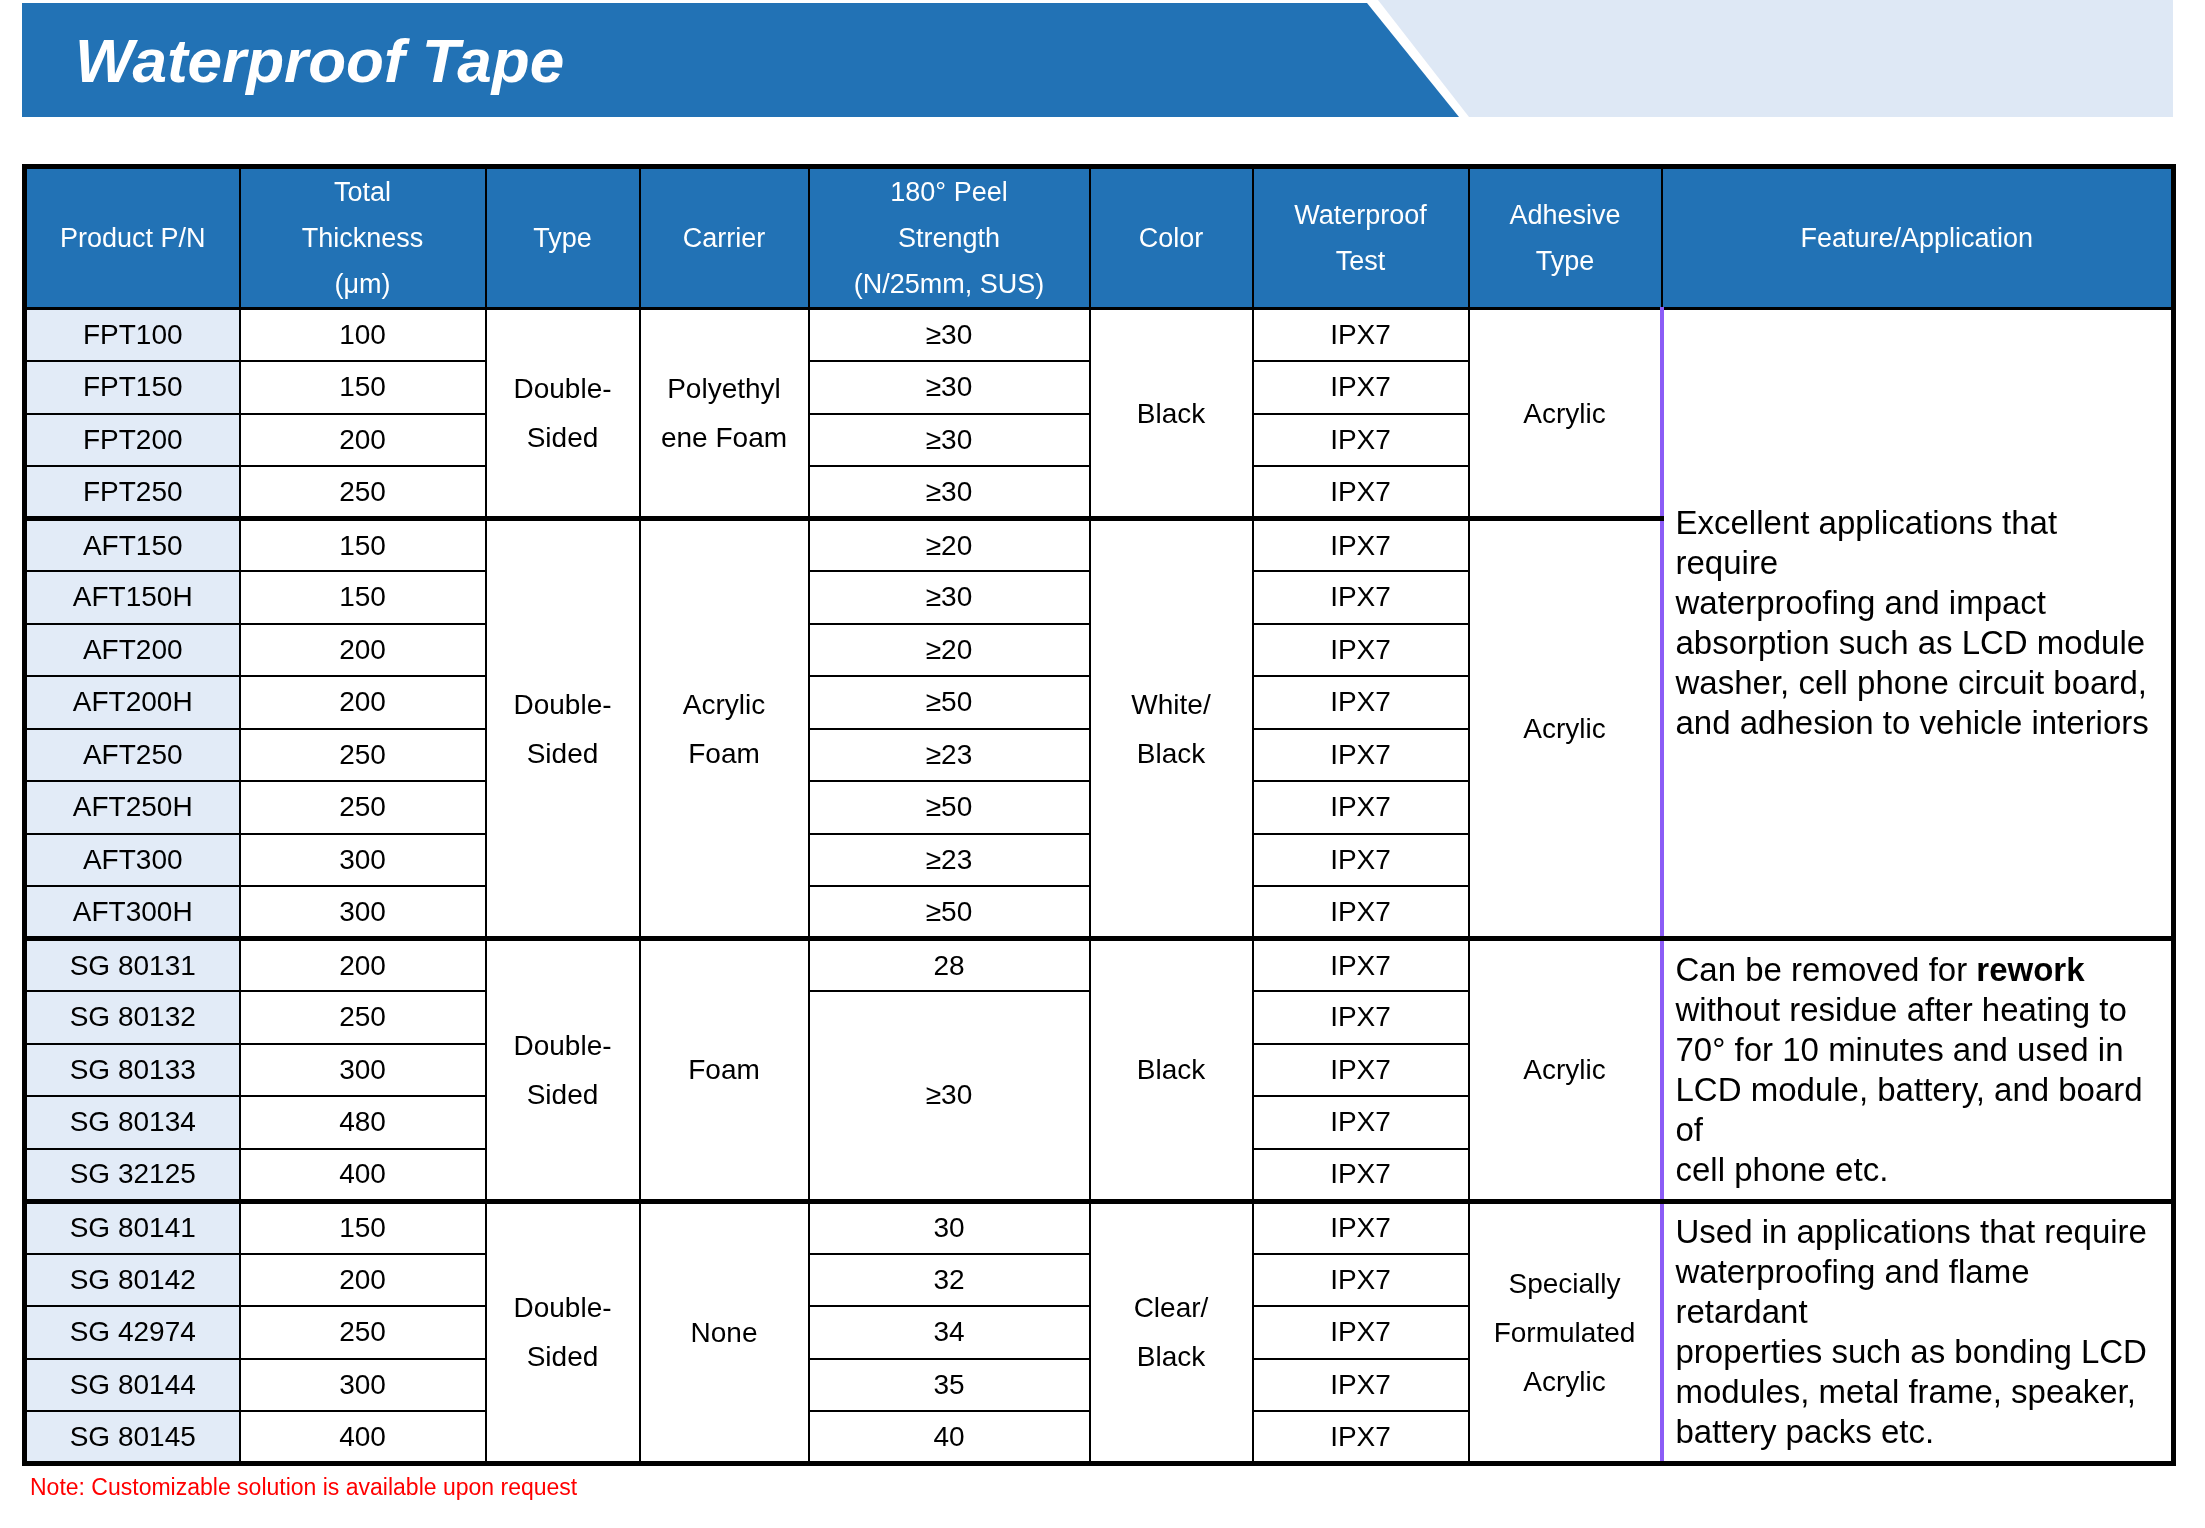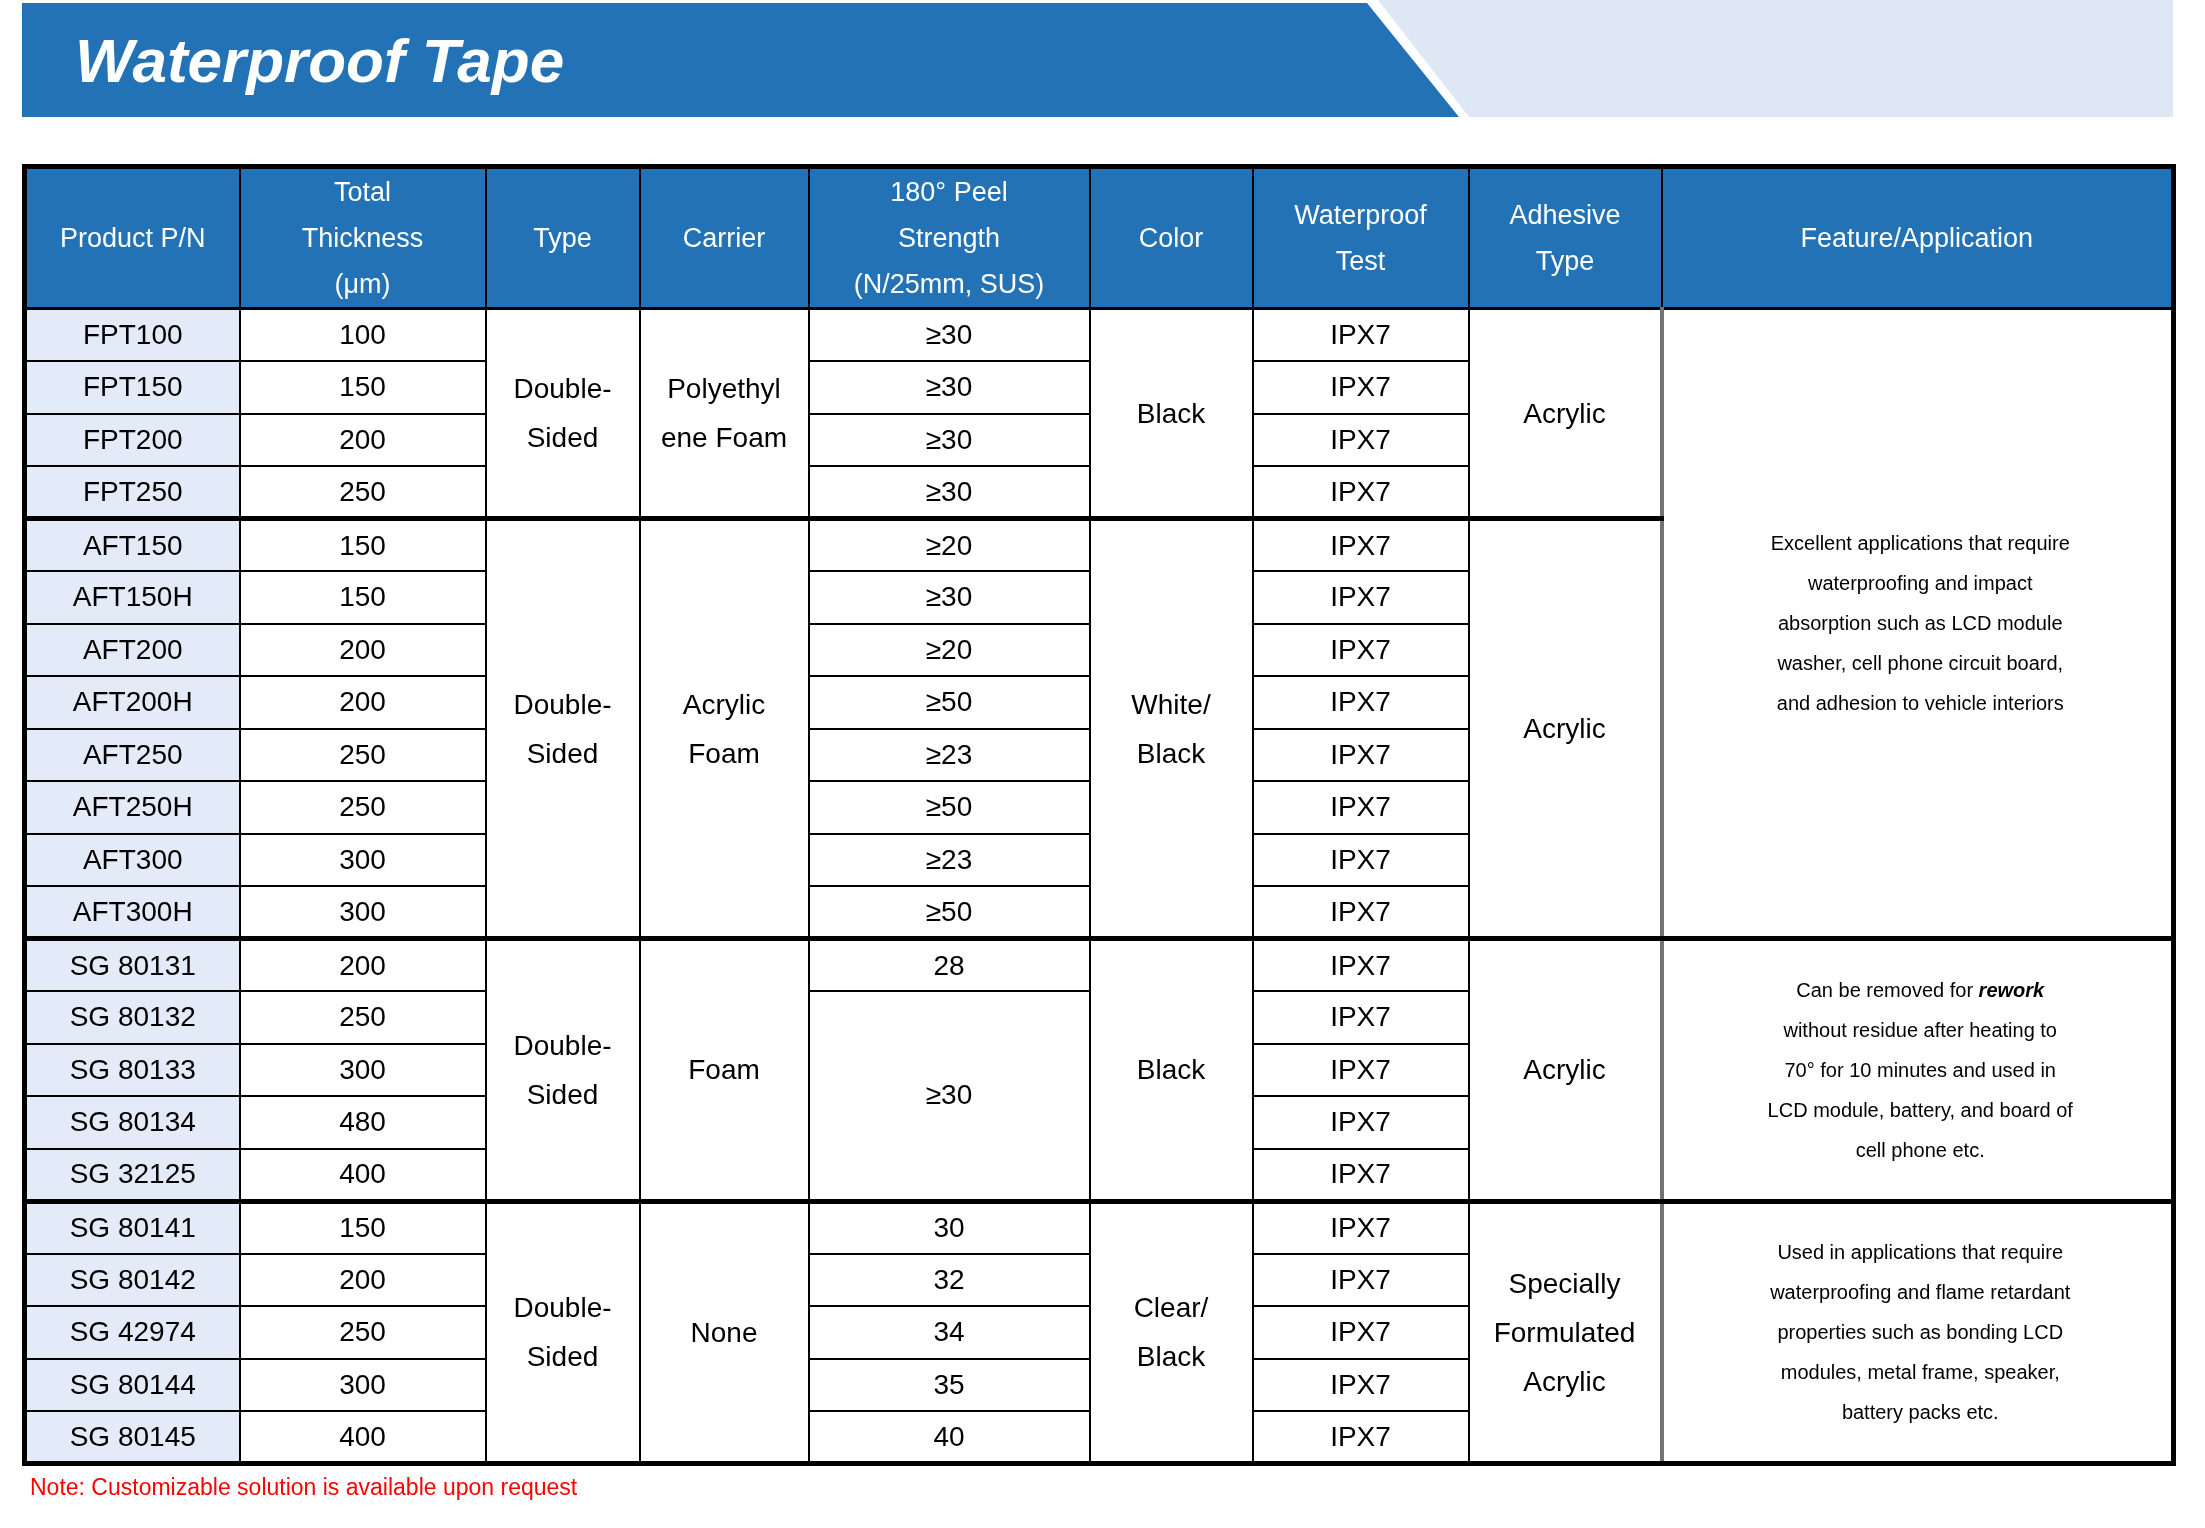--- a/index.html
+++ b/index.html
@@ -32,25 +32,25 @@
     background:var(--c-banner,#2272B5);color:#fff;font-weight:normal;
     font-size:27px;line-height:46px;border-bottom:3px solid #000;
   }
   thead tr{height:135px}
   tbody tr{height:52.5px}
   td{font-size:28px}
   .mc{line-height:49px}
   .pn{background:var(--c-accent,#E2EBF7)}
   tr.gs td{border-top:5px solid #000}
   .feature{
-    text-align:center;padding:0 6px 0 12px;font-size:20px;line-height:40px;
-    border-left:4px solid #737373;
+    text-align:left;padding:0 6px 0 12px;font-size:33px;line-height:40px;
+    border-left:4px solid #8b5cf6;
   }
   .wrap{white-space:pre-line}
-  .bi{font-weight:bold;font-style:italic}
+  .bi{font-weight:bold;}
   .note{position:absolute;left:30px;top:1474px;font-size:23px;color:var(--c-note,#F00);white-space:nowrap}
 </style>
 </head>
 <body>
 
 <div class="band"></div>
 <div class="bannerbar">
   <div class="title">Waterproof Tape</div>
 </div>
 

